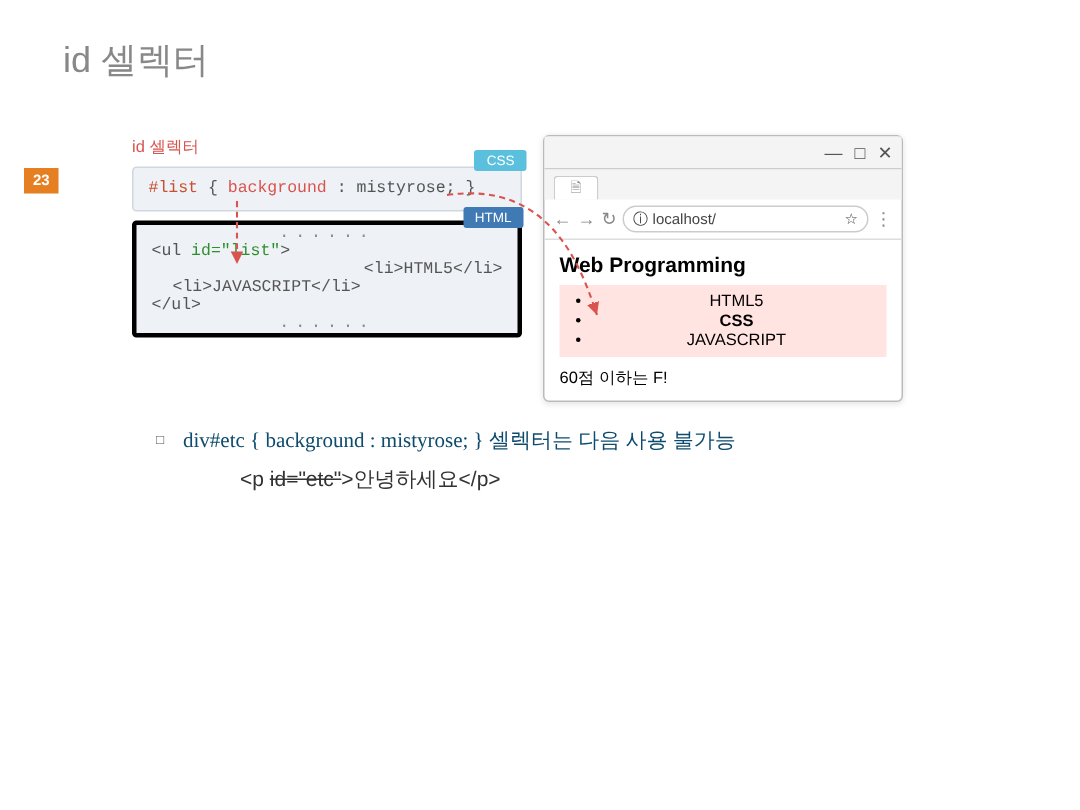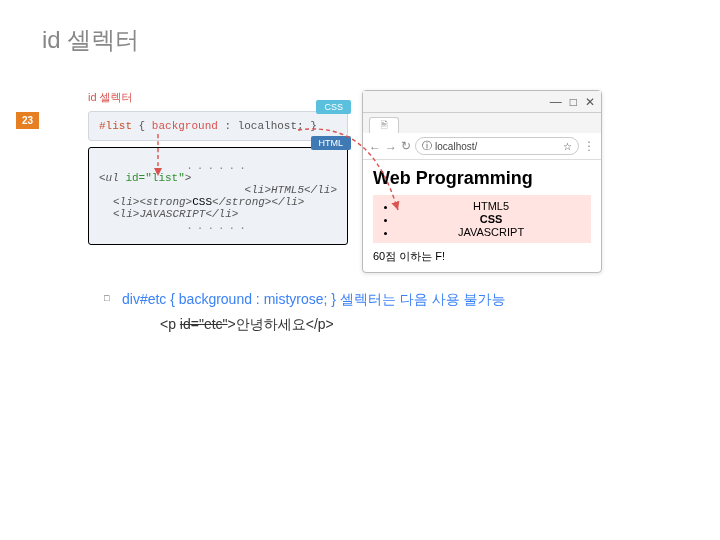--- a/index.html
+++ b/index.html
@@ -82,41 +82,41 @@
     top: -12px;
     background: #5bc0de;
     color: #fff;
     font-size: 9px;
     padding: 2px 8px;
     border-radius: 2px;
     font-family: Arial, sans-serif;
   }
   .html-box {
     background: #eef1f5;
-    border: 1px solid #000000;
+    border: 3px solid #000000;
     border-radius: 3px;
-    padding: 12px 10px;
+    padding: 0 10px;
     margin-top: 6px;
     position: relative;
   }
   .html-tag {
     position: absolute;
     right: -4px;
     top: -12px;
     background: #3f7ab5;
     color: #fff;
     font-size: 9px;
     padding: 2px 8px;
     border-radius: 2px;
     font-family: Arial, sans-serif;
   }
   .tok-sel { color: #c94f2f; }
   .tok-prop { color: #d9534f; }
   .tok-punc { color: #555; }
-  .tok-tag { color: #555; font-style: italic; }
+  .tok-tag { color: #555; }
   .tok-attr { color: #2f8f2f; }
   .dots { color: #888; text-align: center; letter-spacing: 4px; }
   .browser-panel {
     width: 240px;
     border: 1px solid #bbb;
     border-radius: 4px;
     background: #fff;
     box-shadow: 0 1px 4px rgba(0,0,0,0.12);
     font-size: 11px;
   }
@@ -168,42 +168,43 @@
     color: #444;
     display: flex;
     align-items: center;
     gap: 3px;
   }
   .browser-content {
     padding: 8px 10px;
   }
   .wp-title {
     font-weight: bold;
-    font-size: 18px;
+    font-size: 14px;
     margin-bottom: 6px;
   }
   .semester-line { font-size: 11px; margin-bottom: 4px; }
   .rose-box {
     background: mistyrose;
     padding: 4px 6px 4px 20px;
     font-size: 11px;
   }
   .rose-box ul { list-style: disc; padding-left: 4px; }
   .rose-box li { margin: 1px 0; text-align: center; }
   .footer-line { font-size: 11px; margin-top: 6px; }
   .sub-bullets {
     margin: 16px 0 0 34px;
     list-style: none;
   }
   .sub-bullets > li {
     position: relative;
     padding-left: 18px;
     font-size: 14px;
-    color: #3b82f6;
+    color: #0c4a6e;
     line-height: 1.5;
+    font-family: Liberation Serif, serif;
   }
   .sub-bullets > li::before {
     content: "□";
     position: absolute;
     left: 0;
     top: 3px;
     font-size: 9px;
     color: #555;
   }
   .code-line {
@@ -228,33 +229,31 @@
 <div class="page-badge">23</div>
 
 <div class="content">
 
   <div class="figure-row">
 
     <div class="code-panel">
       <div class="panel-caption">id 셀렉터</div>
       <div class="css-box">
         <span class="css-tag">CSS</span>
-        <span class="tok-sel">#list</span><span class="tok-punc"> { </span><span class="tok-prop">background</span><span class="tok-punc"> : </span><span class="tok-punc">localhost</span><span class="tok-punc">; }</span>
+        <span class="tok-sel">#list</span><span class="tok-punc"> { </span><span class="tok-prop">background</span><span class="tok-punc"> : </span><span class="tok-punc">mistyrose</span><span class="tok-punc">; }</span>
       </div>
       <div class="html-box">
         <span class="html-tag">HTML</span>
         <div class="dots">......</div>
         <div>
           <span class="tok-tag">&lt;ul </span><span class="tok-attr">id="list"</span><span class="tok-tag">&gt;</span>
         </div>
         <div style="padding-left:14px;text-align:right;" class="tok-tag">&lt;li&gt;HTML5&lt;/li&gt;</div>
-        <div style="padding-left:14px;">
-          <span class="tok-tag">&lt;li&gt;&lt;strong&gt;</span><span>CSS</span><span class="tok-tag">&lt;/strong&gt;&lt;/li&gt;</span>
-        </div>
         <div style="padding-left:14px;" class="tok-tag">&lt;li&gt;JAVASCRIPT&lt;/li&gt;</div>
+        <div class="tok-tag">&lt;/ul&gt;</div>
         <div class="dots">......</div>
       </div>
     </div>
 
     <div class="browser-panel">
       <div class="browser-top">
         <span>—</span>
         <span>□</span>
         <span>✕</span>
       </div>

